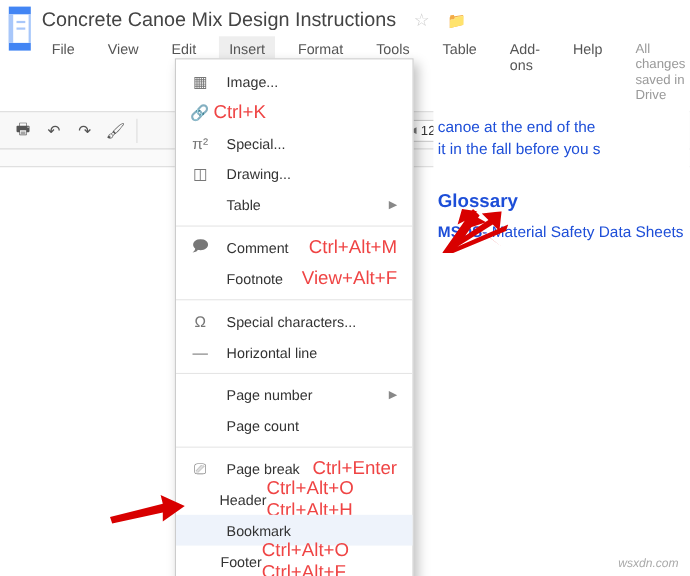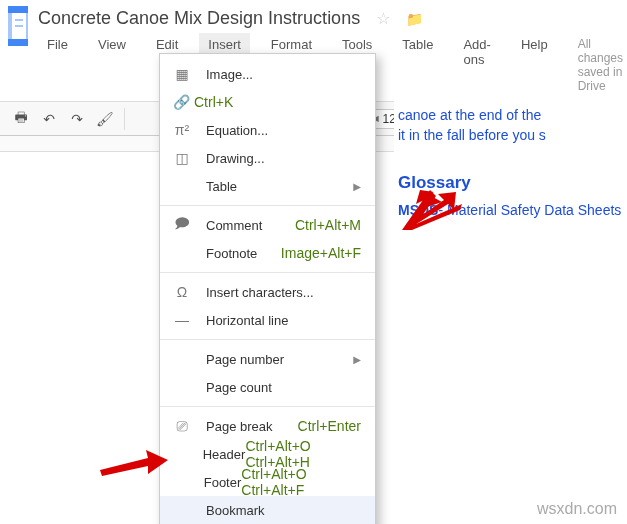--- a/index.html
+++ b/index.html
@@ -36,28 +36,28 @@
 .doc-area { position:absolute; left:394px; top:98px; right:0; background:#fff; padding:8px 4px; font-size:14px; line-height:1.4; color:#1d4ed8; }
 .doc-area .p1 { white-space:nowrap; }
 .gloss-h { font-size:17px; font-weight:bold; margin-top:26px; margin-bottom:6px; }
 .gloss-line .b { font-weight:bold; }
 
 .dropdown { position:absolute; left:159px; top:53px; width:217px; background:#fff; border:1px solid #ccc; box-shadow:4px 4px 10px rgba(0,0,0,0.25); z-index:100; padding:6px 0; }
 .menu-item { display:flex; align-items:center; height:28px; padding:0 14px 0 10px; font-size:13px; color:#333; position:relative; }
 .menu-item.highlight { background:#eef3fb; }
 .mi-icon { width:24px; color:#777; font-size:14px; display:flex; justify-content:center; }
 .mi-label { flex:1;margin-left:12px; }
-.mi-short { color:#4d7c0f; font-size:14px; }
+.mi-short { color:#ef4444; font-size:17px; }
 .mi-arrow { color:#888; font-size:10px; }
 .menu-sep { height:1px; background:#e5e5e5; margin:5px 0; }
 
 .red-arrow { position:absolute; z-index:200; }
 .red-arrow svg { display:block; }
 
-.watermark { position:absolute; bottom:6px; right:10px; font-size:16px; color:#aaa; z-index:50; }
+.watermark { position:absolute; bottom:6px; right:10px; font-size:11px; color:#aaa; z-index:50;font-style:italic; }
 </style>
 </head>
 <body>
 
 <div class="header">
   <div class="logo">
       <div class="logo-inner"></div>
     </div>
   <div class="title-area">
     <div class="doc-title">
@@ -120,46 +120,46 @@
   <div class="menu-item">
     <span class="mi-icon">▦</span>
     <span class="mi-label">Image...</span>
   </div>
   <div class="menu-item">
     <span class="mi-icon">🔗</span>
     <span class="mi-short">Ctrl+K</span>
   </div>
   <div class="menu-item">
     <span class="mi-icon">π²</span>
-    <span class="mi-label">Equation...</span>
+    <span class="mi-label">Special...</span>
   </div>
   <div class="menu-item">
     <span class="mi-icon">◫</span>
     <span class="mi-label">Drawing...</span>
   </div>
   <div class="menu-item">
     <span class="mi-icon"></span>
     <span class="mi-label">Table</span>
     <span class="mi-arrow">▶</span>
   </div>
   <div class="menu-sep"></div>
   <div class="menu-item">
     <span class="mi-icon">🗩</span>
     <span class="mi-label">Comment</span>
     <span class="mi-short">Ctrl+Alt+M</span>
   </div>
   <div class="menu-item">
     <span class="mi-icon"></span>
     <span class="mi-label">Footnote</span>
-    <span class="mi-short">Image+Alt+F</span>
+    <span class="mi-short">View+Alt+F</span>
   </div>
   <div class="menu-sep"></div>
   <div class="menu-item">
     <span class="mi-icon">Ω</span>
-    <span class="mi-label">Insert characters...</span>
+    <span class="mi-label">Special characters...</span>
   </div>
   <div class="menu-item">
     <span class="mi-icon">—</span>
     <span class="mi-label">Horizontal line</span>
   </div>
   <div class="menu-sep"></div>
   <div class="menu-item">
     <span class="mi-icon"></span>
     <span class="mi-label">Page number</span>
     <span class="mi-arrow">▶</span>
@@ -172,28 +172,28 @@
   <div class="menu-item">
     <span class="mi-icon">⎚</span>
     <span class="mi-label">Page break</span>
     <span class="mi-short">Ctrl+Enter</span>
   </div>
   <div class="menu-item">
     <span class="mi-icon"></span>
     <span class="mi-label">Header</span>
     <span class="mi-short">Ctrl+Alt+O Ctrl+Alt+H</span>
   </div>
+  <div class="menu-item highlight">
+    <span class="mi-icon"></span>
+    <span class="mi-label">Bookmark</span>
+  </div>
   <div class="menu-item">
     <span class="mi-icon"></span>
     <span class="mi-label">Footer</span>
     <span class="mi-short">Ctrl+Alt+O Ctrl+Alt+F</span>
-  </div>
-  <div class="menu-item highlight">
-    <span class="mi-icon"></span>
-    <span class="mi-label">Bookmark</span>
   </div>
 
 </div>
 
 <div class="red-arrow" style="left:402px; top:190px;">
   <svg width="60" height="40">
       <polygon points="0,40 28,0 34,6 14,34 60,14 58,20 10,40" fill="#d80000"></polygon>
       <polygon points="18,0 40,12 22,18" fill="#d80000"></polygon>
       <path d="M55 35 L20 8 L32 2 L18 0 L14 14 L22 10 Z" fill="#d80000"></path>
     </svg>

